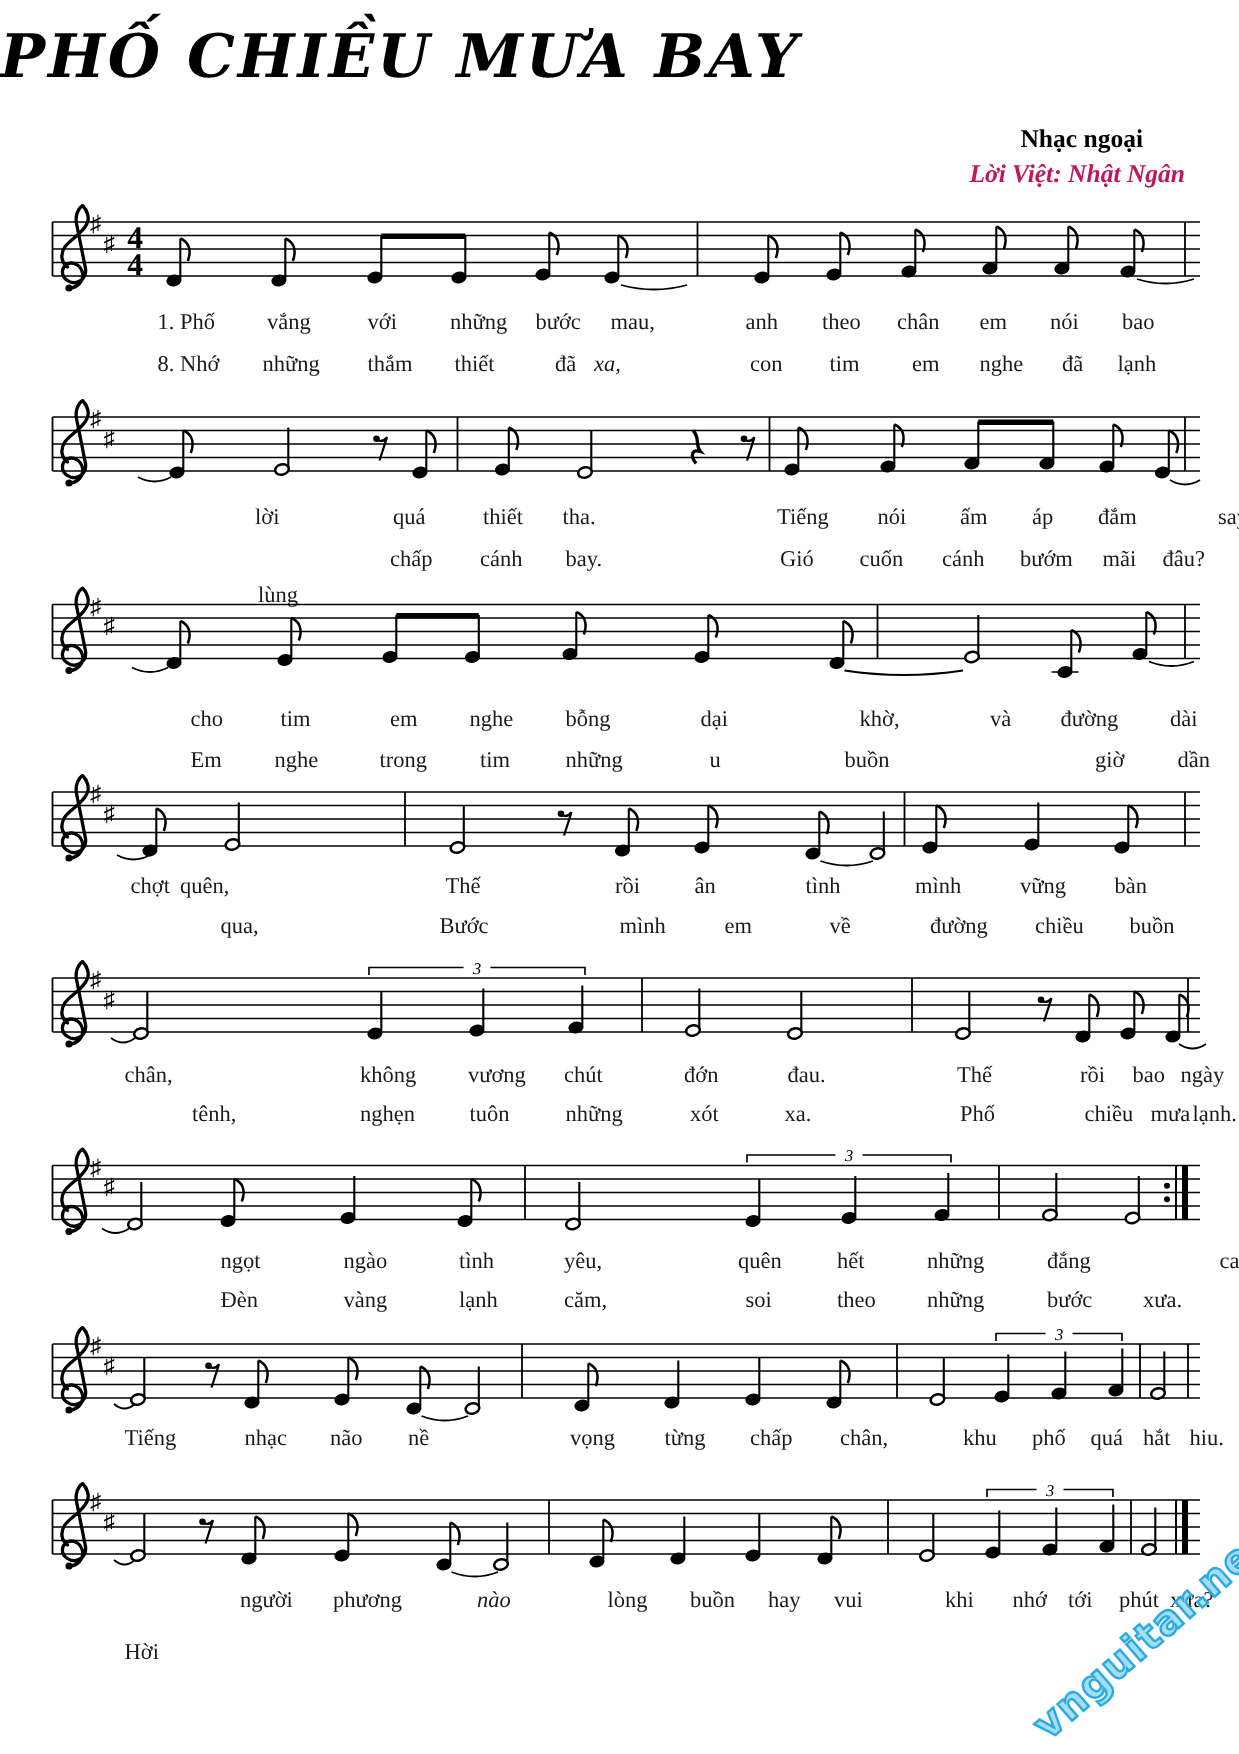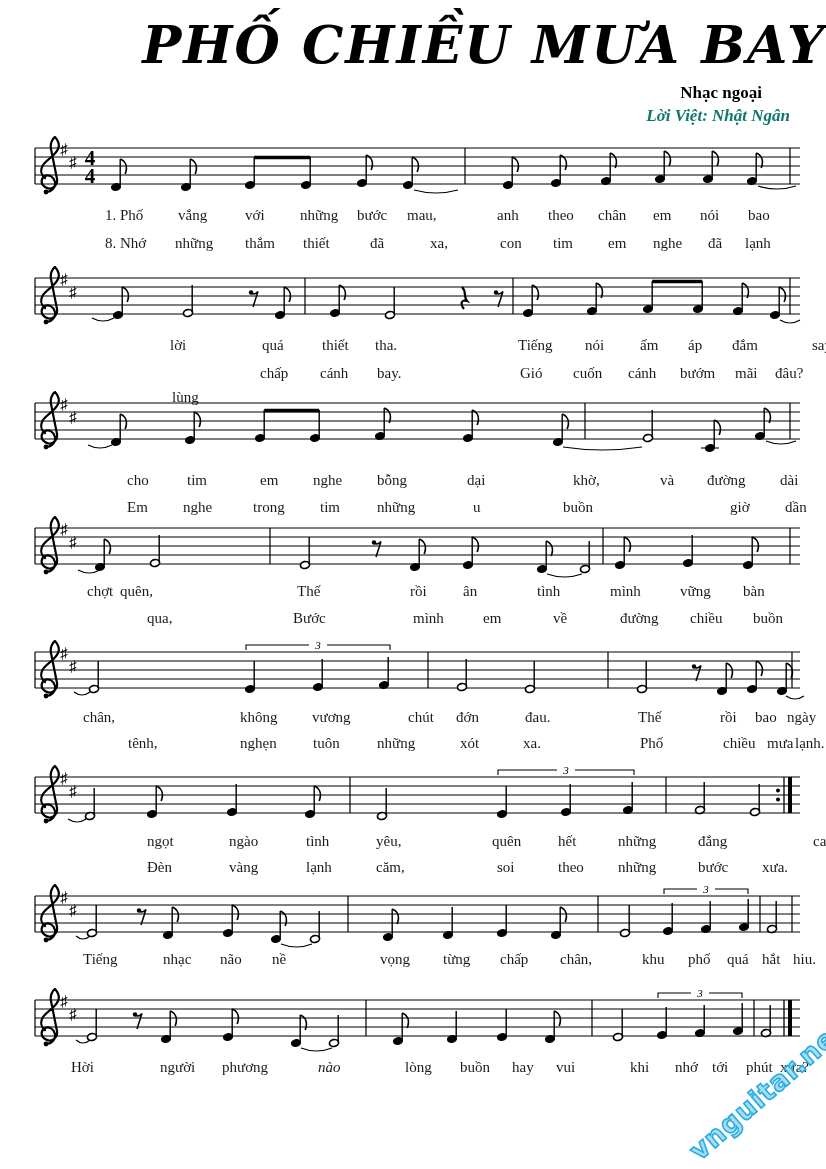--- a/index.html
+++ b/index.html
@@ -1,38 +1,38 @@
 <!DOCTYPE html>
 <html><head>
 <meta charset="utf-8">
 <style>
   html,body{margin:0;padding:0;background:#fff;}
   .page{position:relative;width:826px;height:1169px;background:#ffffff;overflow:hidden;
         font-family:"Liberation Serif",serif;color:#000;}
-  .title{position:absolute;top:14px;left:0;right:0;text-align:right;
-         font-family:"DejaVu Serif",serif;font-size:52px;font-weight:bold;font-style:italic;
+  .title{position:absolute;top:14px;left:0;right:0;text-align:left;
+         font-family:"DejaVu Serif",serif;font-size:40px;font-weight:bold;font-style:italic;
          letter-spacing:2px;white-space:nowrap;}
   .credits{position:absolute;top:82px;right:36px;text-align:right;line-height:1.35;}
   .credit-music{font-size:17px;font-weight:bold;padding-right:28px;}
   .credit-lyrics{font-size:17px;font-weight:bold;font-style:italic;}
   .system-svg{position:absolute;left:0;width:826px;height:70px;}
   .lyric-line{position:absolute;left:0;top:0;width:826px;height:22px;}
   .lyric-line span{position:absolute;font-size:15px;white-space:nowrap;color:#1a1a1a;}
   .watermark{position:absolute;left:648px;top:1074px;width:240px;text-align:center;
              font-family:"DejaVu Sans",sans-serif;font-weight:bold;font-size:27px;
              letter-spacing:1px;transform:rotate(-41deg);}
 </style>
 </head>
 <body>
 
 <div class="page">
   <div class="title">PHỐ CHIỀU MƯA BAY</div>
   <div class="credits">
     <div class="credit-music">Nhạc ngoại</div>
-    <div class="credit-lyrics" id="credit-lyrics" style="color: #0f766e;">Lời Việt: Nhật Ngân</div>
+    <div class="credit-lyrics" id="credit-lyrics" style="color: #be185d;">Lời Việt: Nhật Ngân</div>
   </div>
   <div id="score">
       <svg class="system-svg" viewBox="0 0 826 70" style="top: 136px;">
         <line x1="35" y1="12" x2="800" y2="12" stroke="#000000" stroke-width="1"></line>
         <line x1="35" y1="21" x2="800" y2="21" stroke="#000000" stroke-width="1"></line>
         <line x1="35" y1="30" x2="800" y2="30" stroke="#000000" stroke-width="1"></line>
         <line x1="35" y1="39" x2="800" y2="39" stroke="#000000" stroke-width="1"></line>
         <line x1="35" y1="48" x2="800" y2="48" stroke="#000000" stroke-width="1"></line>
         <g transform="translate(36,0)">
           <path d="M10 56 C16 56 20 51 19 46 C18 41 13 38 9 40 C5 42 4 48 9 51 C15 55 22 50 21 43 L15 13 C14 8 16 3 19 1 C22 4 24 9 22 13 C19 20 10 24 7 29 C4 34 5 39 9 42" fill="none" stroke="#000000" stroke-width="2.2" stroke-linecap="round"></path>
@@ -120,21 +120,21 @@
         <span style="left: 653px;">em</span>
         <span style="left: 700px;">nói</span>
         <span style="left: 748px;">bao</span>
       </div>
       <div class="lyric-line" style="top: 235px;">
         <span style="left: 105px;">8. Nhớ</span>
         <span style="left: 175px;">những</span>
         <span style="left: 245px;">thắm</span>
         <span style="left: 303px;">thiết</span>
         <span style="left: 370px;">đã</span>
-        <span style="left: 430px;">xa,</span>
+        <span style="left: 396px; font-style: italic;">xa,</span>
         <span style="left: 500px;">con</span>
         <span style="left: 553px;">tim</span>
         <span style="left: 608px;">em</span>
         <span style="left: 653px;">nghe</span>
         <span style="left: 708px;">đã</span>
         <span style="left: 745px;">lạnh</span>
       </div>
       <svg class="system-svg" viewBox="0 0 826 70" style="top: 266px;">
         <line x1="35" y1="12" x2="800" y2="12" stroke="#000000" stroke-width="1"></line>
         <line x1="35" y1="21" x2="800" y2="21" stroke="#000000" stroke-width="1"></line>
@@ -487,21 +487,21 @@
           <line x1="786.2" y1="49.5" x2="786.2" y2="23" stroke="#000000" stroke-width="1.4"></line>
           <path d="M786.2 23 c5 2 8 7 5 15" fill="none" stroke="#000000" stroke-width="1.7"></path>
         </g>
         <path d="M786 56 Q 795 62 804 56" fill="none" stroke="#000000" stroke-width="1.2"></path>
         <line x1="792" y1="12" x2="792" y2="48" stroke="#000000" stroke-width="1.2"></line>
       </svg>
       <div class="lyric-line" style="top: 709px;">
         <span style="left: 83px;">chân,</span>
         <span style="left: 240px;">không</span>
         <span style="left: 312px;">vương</span>
-        <span style="left: 376px; margin-left: 32px;">chút</span>
+        <span style="left: 376px;">chút</span>
         <span style="left: 456px;">đớn</span>
         <span style="left: 525px;">đau.</span>
         <span style="left: 638px;">Thế</span>
         <span style="left: 720px;">rồi</span>
         <span style="left: 755px;">bao</span>
         <span style="left: 787px;">ngày</span>
       </div>
       <div class="lyric-line" style="top: 735px;">
         <span style="left: 80px; margin-left: 48px;">tênh,</span>
         <span style="left: 240px;">nghẹn</span>
@@ -795,21 +795,21 @@
         <g>
           <ellipse cx="766" cy="45" rx="4.6" ry="3.4" transform="rotate(-12 766 45)" fill="#fff" stroke="#000000" stroke-width="1.7"></ellipse>
           <line x1="770.2" y1="43.5" x2="770.2" y2="17" stroke="#000000" stroke-width="1.4"></line>
         </g>
         <g>
           <line x1="784" y1="12" x2="784" y2="48" stroke="#000000" stroke-width="1.3"></line>
           <rect x="788" y="12" width="4" height="36" fill="#000000"></rect>
         </g>
       </svg>
       <div class="lyric-line" style="top: 1059px;">
-        <span style="left: 71px;">Hời</span>
+        <span style="left: 83px; margin-top: 35px;">Hời</span>
         <span style="left: 160px;">người</span>
         <span style="left: 222px;">phương</span>
         <span style="left: 318px; font-style: italic;">nào</span>
         <span style="left: 405px;">lòng</span>
         <span style="left: 460px;">buồn</span>
         <span style="left: 512px;">hay</span>
         <span style="left: 556px;">vui</span>
         <span style="left: 630px;">khi</span>
         <span style="left: 675px;">nhớ</span>
         <span style="left: 712px;">tới</span>

